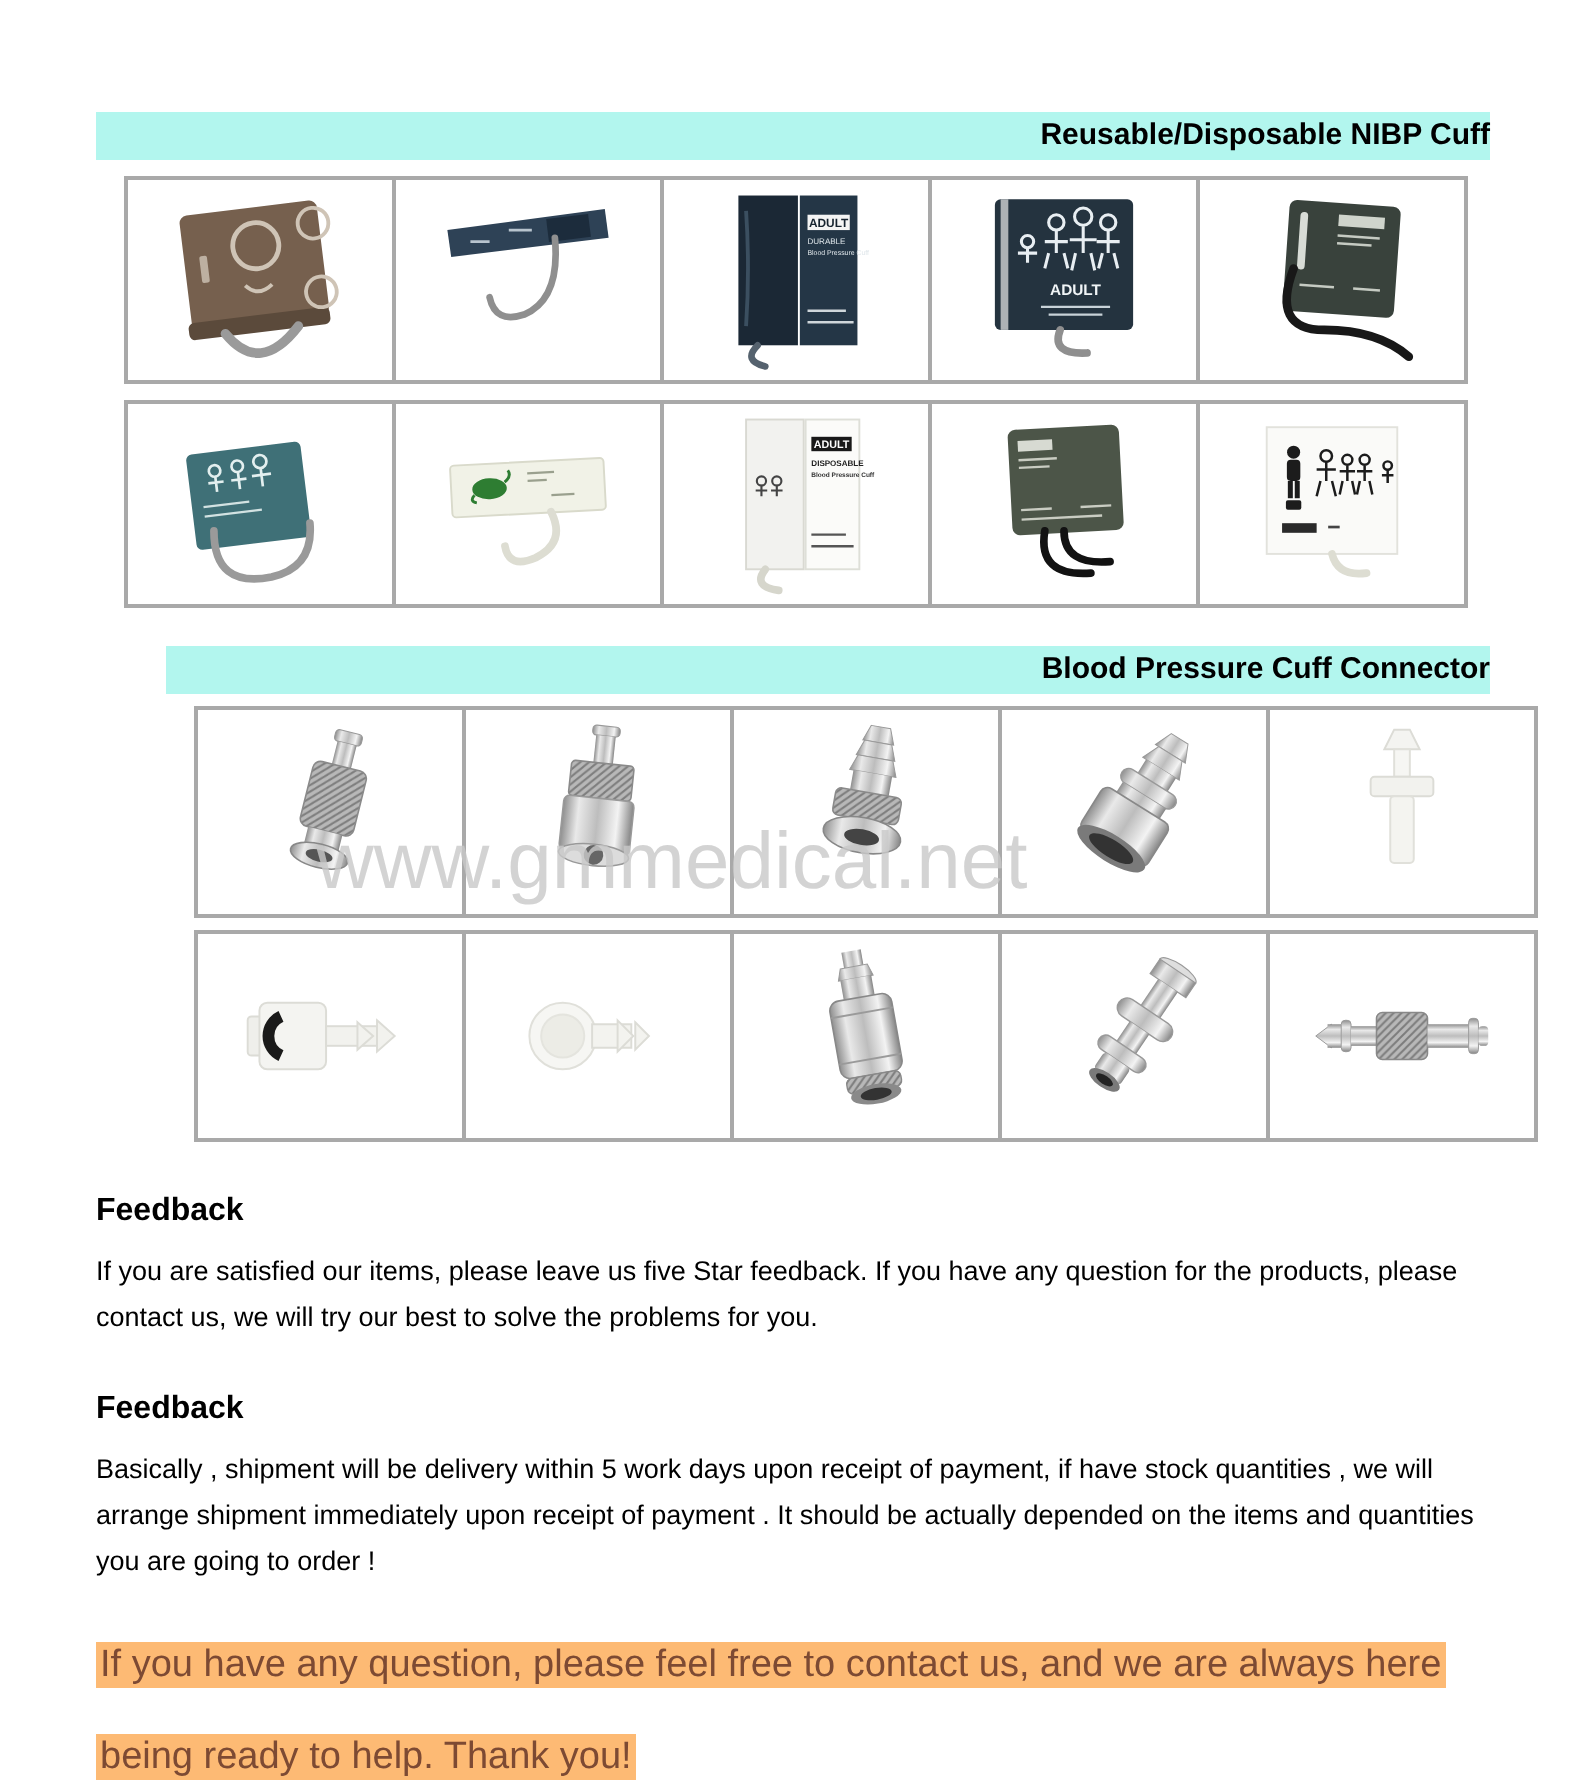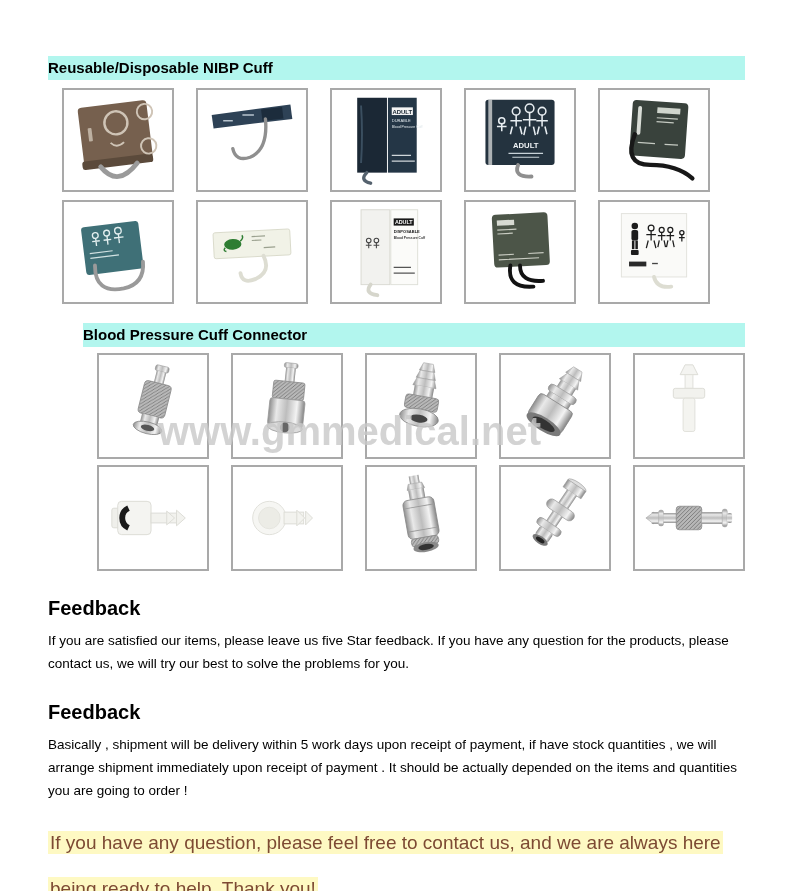--- a/index.html
+++ b/index.html
@@ -1,43 +1,43 @@
 <!DOCTYPE html>
 <html><head>
 <meta charset="utf-8">
 <style>
   html,body{margin:0;padding:0;background:#fff;}
   body{width:793px;height:891px;overflow:hidden;font-family:"Liberation Sans",sans-serif;color:#000;}
   .page{position:relative;width:793px;height:891px;background:#fff;}
 
   .banner{margin:0 48px;height:24px;line-height:24px;background:#b2f6ee;
-          text-align:left;font-weight:bold;font-size:15px;color:#000;}
+          text-align:right;font-weight:bold;font-size:15px;color:#000;}
   .banner.first{margin-top:56px;}
   .banner.second{margin-top:19px;}
 
   .grid{margin:8px 62px 0 62px;display:grid;grid-template-columns:repeat(5,112px);
         column-gap:22px;row-gap:8px;}
   .grid.connectors{margin-top:6px;row-gap:6px;}
-  .cell{box-sizing:border-box;width:112px;height:104px;border:2px solid #a9a9a9;
+  .cell{box-sizing:border-box;width:136px;height:104px;border:2px solid #a9a9a9;
         background:#fff;padding:2px;display:flex;align-items:flex-start;justify-content:center;}
   .grid.connectors .cell{height:106px;}
   .cell svg{width:100%;height:100%;}
 
   .connector-section{position:relative;margin-left:35px;}
-  .watermark{position:absolute;left:123px;top:86px;font-size:40px;font-weight:bold;
+  .watermark{position:absolute;left:123px;top:86px;font-size:40px;font-weight:normal;
              color:#c9c9c9;opacity:0.8;letter-spacing:0px;white-space:nowrap;
              pointer-events:none;z-index:5;}
 
   .text-wrap{margin:0 48px;}
-  .sec-heading{font-size:20px;font-weight:bold;margin:26px 0 10px 0;}
+  .sec-heading{font-size:16px;font-weight:bold;margin:26px 0 10px 0;}
   .sec-body{font-size:13.5px;font-weight:normal;line-height:1.68;margin:0;width:700px;}
 
   .contact{margin-top:26px;}
   .contact p{margin:0 0 16px 0;line-height:30px;font-size:19px;}
-  .contact span{background:#fef9c3;color:#7d4a33;padding:1px 2px;}
+  .contact span{background:#fdba74;color:#7d4a33;padding:1px 2px;}
 </style>
 </head>
 <body>
 
 <svg width="0" height="0" style="position:absolute" aria-hidden="true">
   <defs>
     <linearGradient id="silver" x1="0" y1="0" x2="1" y2="0">
       <stop offset="0" stop-color="#8f8f8f"></stop>
         <stop offset="0.22" stop-color="#e9e9e9"></stop>
       <stop offset="0.5" stop-color="#bdbdbd"></stop>

